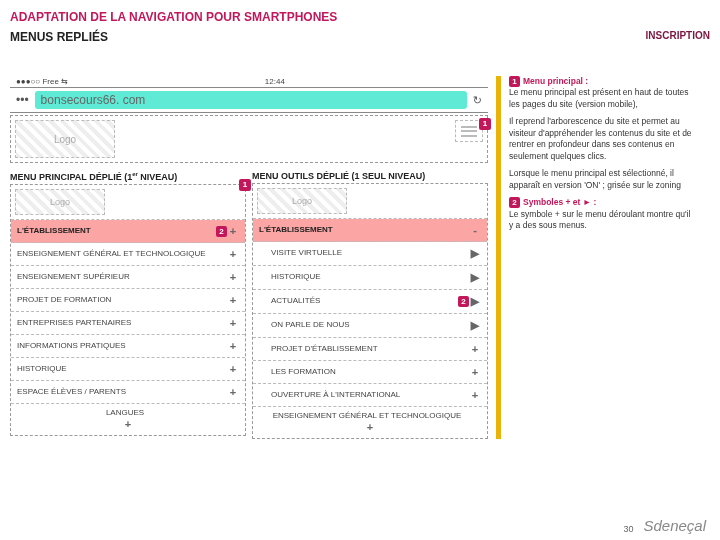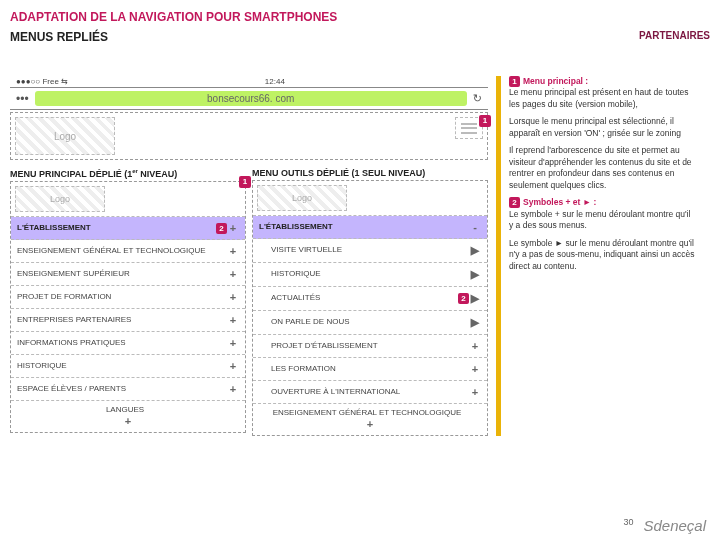--- a/index.html
+++ b/index.html
@@ -10,54 +10,54 @@
   .subtitle { font-size: 12px; font-weight: bold; color: #222; }
   .comments-h { color: #7b1540; font-size: 10px; font-weight: bold; }
   .content { display: flex; gap: 8px; margin-top: 32px; }
   .left { width: 478px; }
   .right { width: 200px; border-left: 5px solid #eab308; padding-left: 8px; font-size: 8.5px; line-height: 1.35; color: #333; }
   .right .num { display: inline-block; width: 11px; height: 11px; background: #c2185b; color: #fff; border-radius: 2px; font-size: 8px; text-align: center; line-height: 11px; font-weight: bold; margin-right: 3px; }
   .right p { margin-bottom: 6px; }
   .right strong { color: #c2185b; font-weight: bold; }
   .browser { display: flex; align-items: center; gap: 6px; padding: 3px 6px; border-top: 1px solid #888; border-bottom: 1px solid #888; margin-bottom: 2px; }
   .browser .dots { font-size: 12px; color: #555; }
-  .browser .addr { flex: 1; background: #bef264; border-radius: 3px; padding: 2px 6px; font-size: 10px; color: #666; text-align: center; }
+  .browser .addr { flex: 1; background: #5eead4; border-radius: 3px; padding: 2px 6px; font-size: 12px; color: #666; text-align: left; }
   .browser .reload { color: #555; font-size: 11px; }
   .statusbar { display: flex; justify-content: space-between; font-size: 8px; padding: 1px 6px; color: #444; }
   .collapsed-box { border: 1px dashed #999; height: 48px; position: relative; margin-bottom: 8px; }
   .collapsed-box .logo-ph { position: absolute; left: 4px; top: 4px; width: 100px; height: 38px; background: repeating-linear-gradient(45deg,#eee,#eee 4px,#fff 4px,#fff 8px); border: 1px dashed #bbb; display: flex; align-items: center; justify-content: center; color: #aaa; font-size: 10px; }
   .collapsed-box .burger { position: absolute; right: 4px; top: 4px; width: 28px; height: 22px; border: 1px dashed #bbb; display: flex; flex-direction: column; justify-content: space-evenly; align-items: center; padding: 2px; }
   .collapsed-box .burger span { display: block; width: 16px; height: 2px; background: #bbb; }
   .marker { position: absolute; width: 12px; height: 12px; background: #c2185b; color: #fff; border-radius: 2px; font-size: 8px; text-align: center; line-height: 12px; font-weight: bold; }
   .columns { display: flex; gap: 6px; }
   .col { flex: 1; }
   .col-h { font-size: 9px; font-weight: bold; color: #222; margin-bottom: 2px; }
   .menu-box { border: 1px dashed #999; }
   .logo-row { border-bottom: 1px dashed #bbb; padding: 4px; }
   .logo-row .logo-ph { width: 90px; height: 26px; background: repeating-linear-gradient(45deg,#eee,#eee 4px,#fff 4px,#fff 8px); border: 1px dashed #bbb; display: flex; align-items: center; justify-content: center; color: #aaa; font-size: 9px; }
   .menu-item { display: flex; align-items: center; justify-content: space-between; padding: 5px 6px; border-bottom: 1px dashed #bbb; font-size: 8px; color: #444; position: relative; }
   .menu-item:last-child { border-bottom: none; flex-direction: column; }
   .menu-item .lbl { flex: 1; padding-right: 6px; line-height: 1.1; }
   .menu-item .sym { font-size: 11px; color: #666; font-weight: bold; width: 12px; text-align: center; }
-  .menu-item.sel { background: #c4b5fd; }
+  .menu-item.sel { background: #fca5a5; }
   .menu-item.sel .lbl { color: #222; font-weight: bold; }
   .menu-item.sub .lbl { padding-left: 12px; }
   .menu-item .m-inline { display: inline-block; width: 11px; height: 11px; background: #c2185b; color: #fff; border-radius: 2px; font-size: 8px; text-align: center; line-height: 11px; font-weight: bold; margin-left: 4px; }
-  .footer { position: absolute; bottom: 6px; right: 14px; display: flex; align-items: flex-start; gap: 10px; font-size: 9px; color: #666; }
+  .footer { position: absolute; bottom: 6px; right: 14px; display: flex; align-items: flex-end; gap: 10px; font-size: 9px; color: #666; }
   .footer .brand { font-style: italic; color: #888; font-size: 15px; }
   sup { font-size: 6px; }
 </style>
 </head>
 <body>
 
 <div class="page">
   <div class="title">ADAPTATION DE LA NAVIGATION POUR SMARTPHONES</div>
   <div class="subtitle-row">
     <div class="subtitle">MENUS REPLIÉS</div>
-    <div class="comments-h">PARTENAIRES</div>
+    <div class="comments-h">INSCRIPTION</div>
   </div>
   <div class="content">
     <div class="left">
       <div class="statusbar">
         <span>●●●○○ Free ⇆</span>
         <span>12:44</span>
         <span> </span>
       </div>
       <div class="browser">
         <span class="dots">•••</span>
@@ -166,23 +166,22 @@
                   <span class="lbl">ENSEIGNEMENT GÉNÉRAL ET TECHNOLOGIQUE</span>
                   <span class="sym">+</span>
                 </div>
               </div>
           </div>
         </div>
       </div>
     </div>
     <div class="right">
       <p><span class="num">1</span><strong>Menu principal :</strong><br><span>Le menu principal est présent en haut de toutes les pages du site (version mobile),</span></p>
+      <p>Il reprend l'arborescence du site et permet au visiteur d'appréhender les contenus du site et de rentrer en profondeur dans ses contenus en seulement quelques clics.</p>
       <p>Lorsque le menu principal est sélectionné, il apparaît en version 'ON' ; grisée sur le zoning</p>
-      <p>Il reprend l'arborescence du site et permet au visiteur d'appréhender les contenus du site et de rentrer en profondeur dans ses contenus en seulement quelques clics.</p>
       <p><span class="num">2</span><strong>Symboles + et ► :</strong><br><span>Le symbole + sur le menu déroulant montre qu'il y a des sous menus.</span></p>
-      <p>Le symbole ► sur le menu déroulant montre qu'il n'y a pas de sous-menu, indiquant ainsi un accès direct au contenu.</p>
     </div>
   </div>
   <div class="footer">
     <span>30</span>
     <span class="brand">Sdeneçal</span>
   </div>
 </div>
 
 </body></html>

